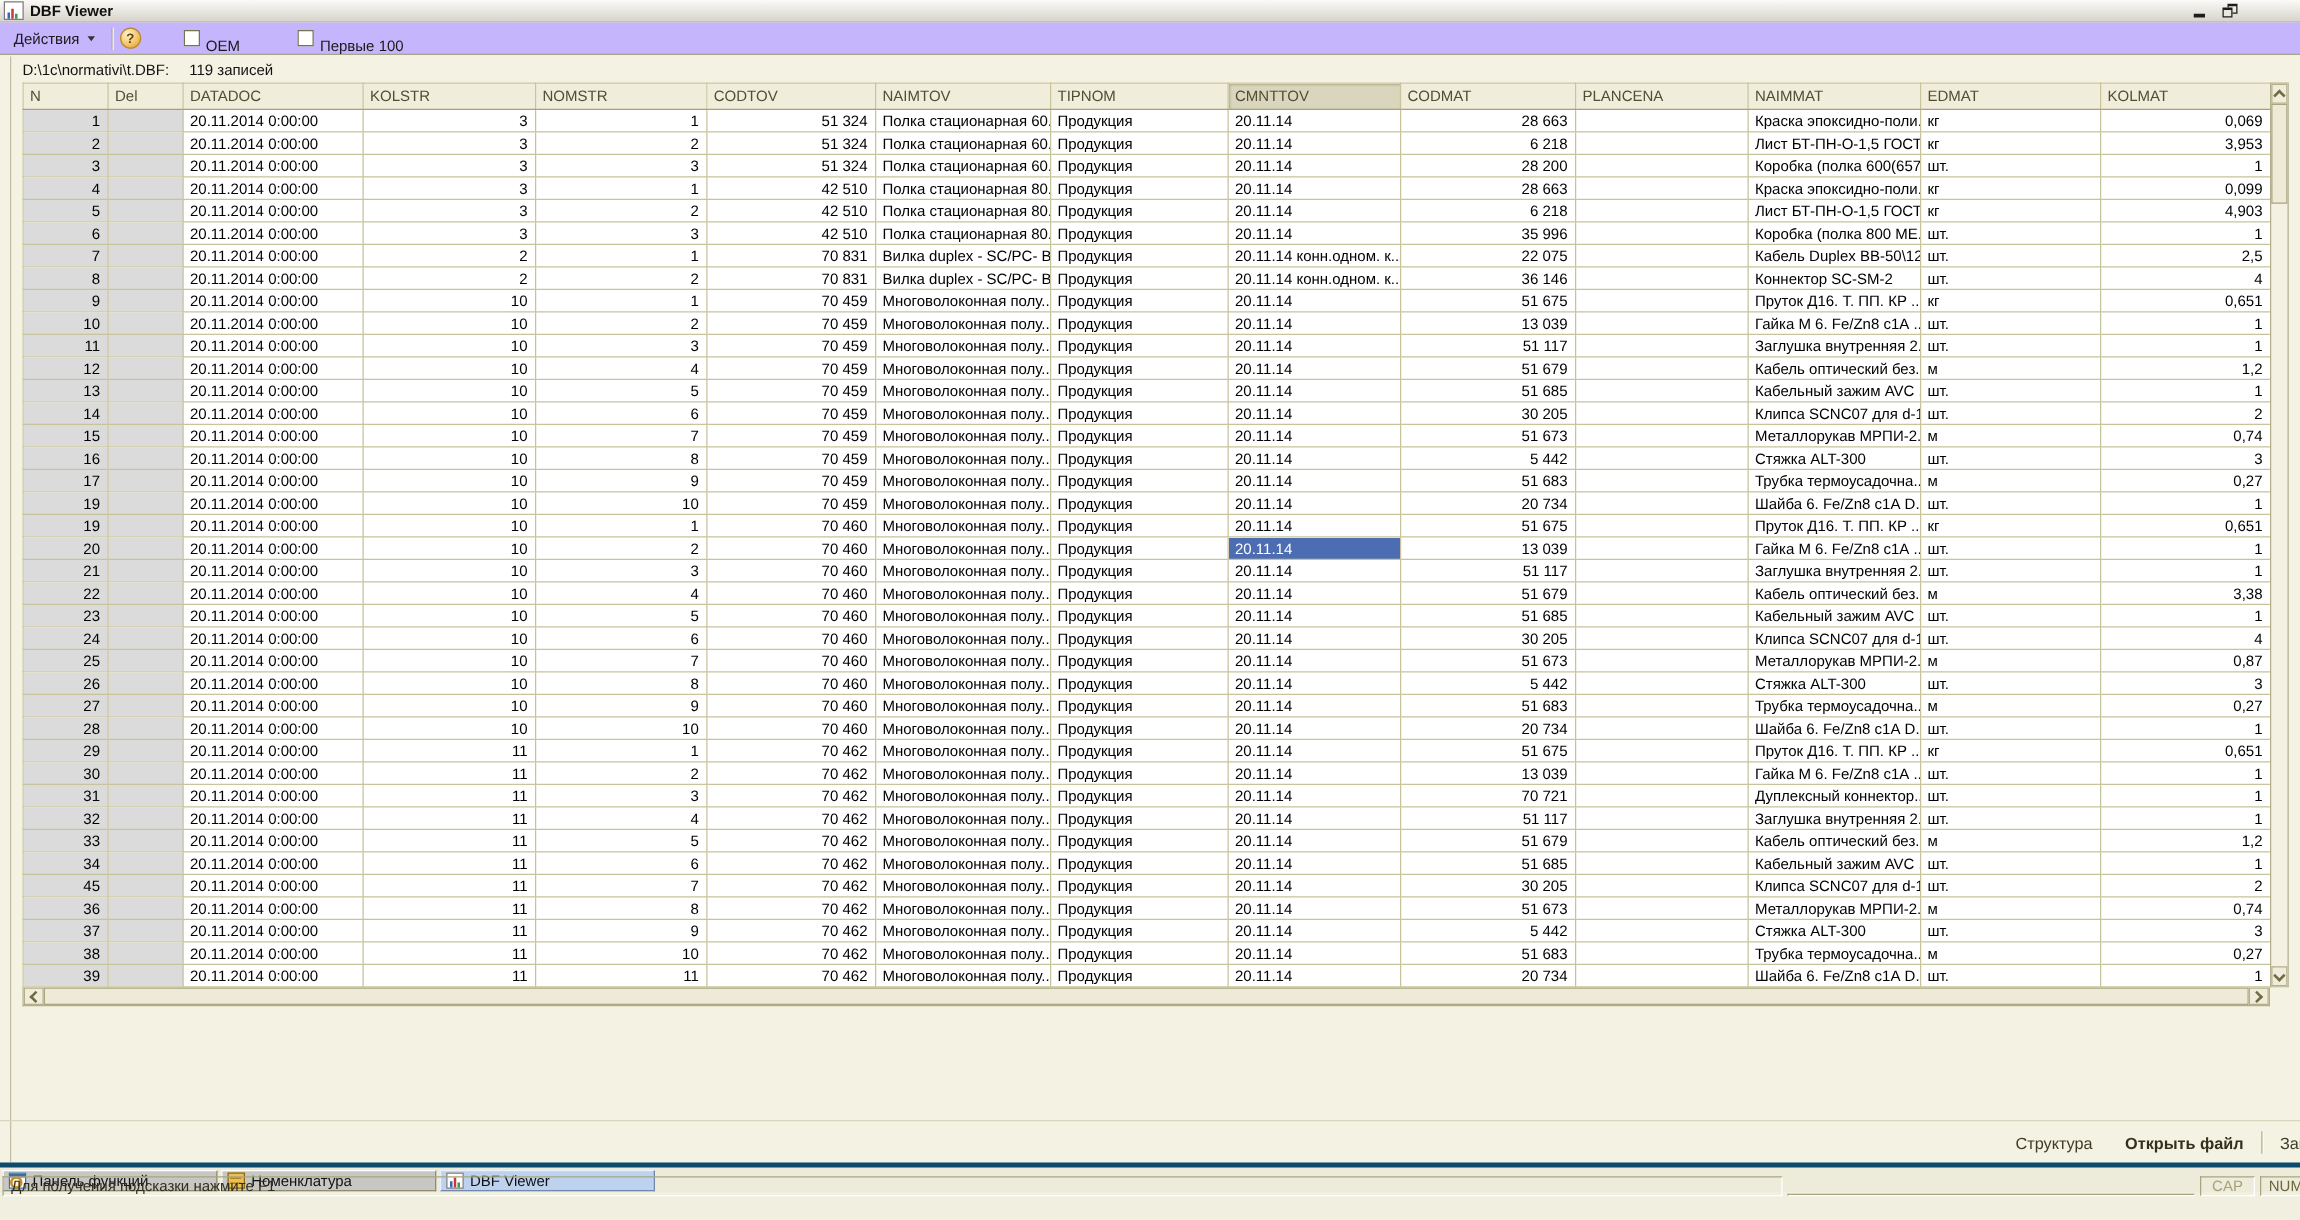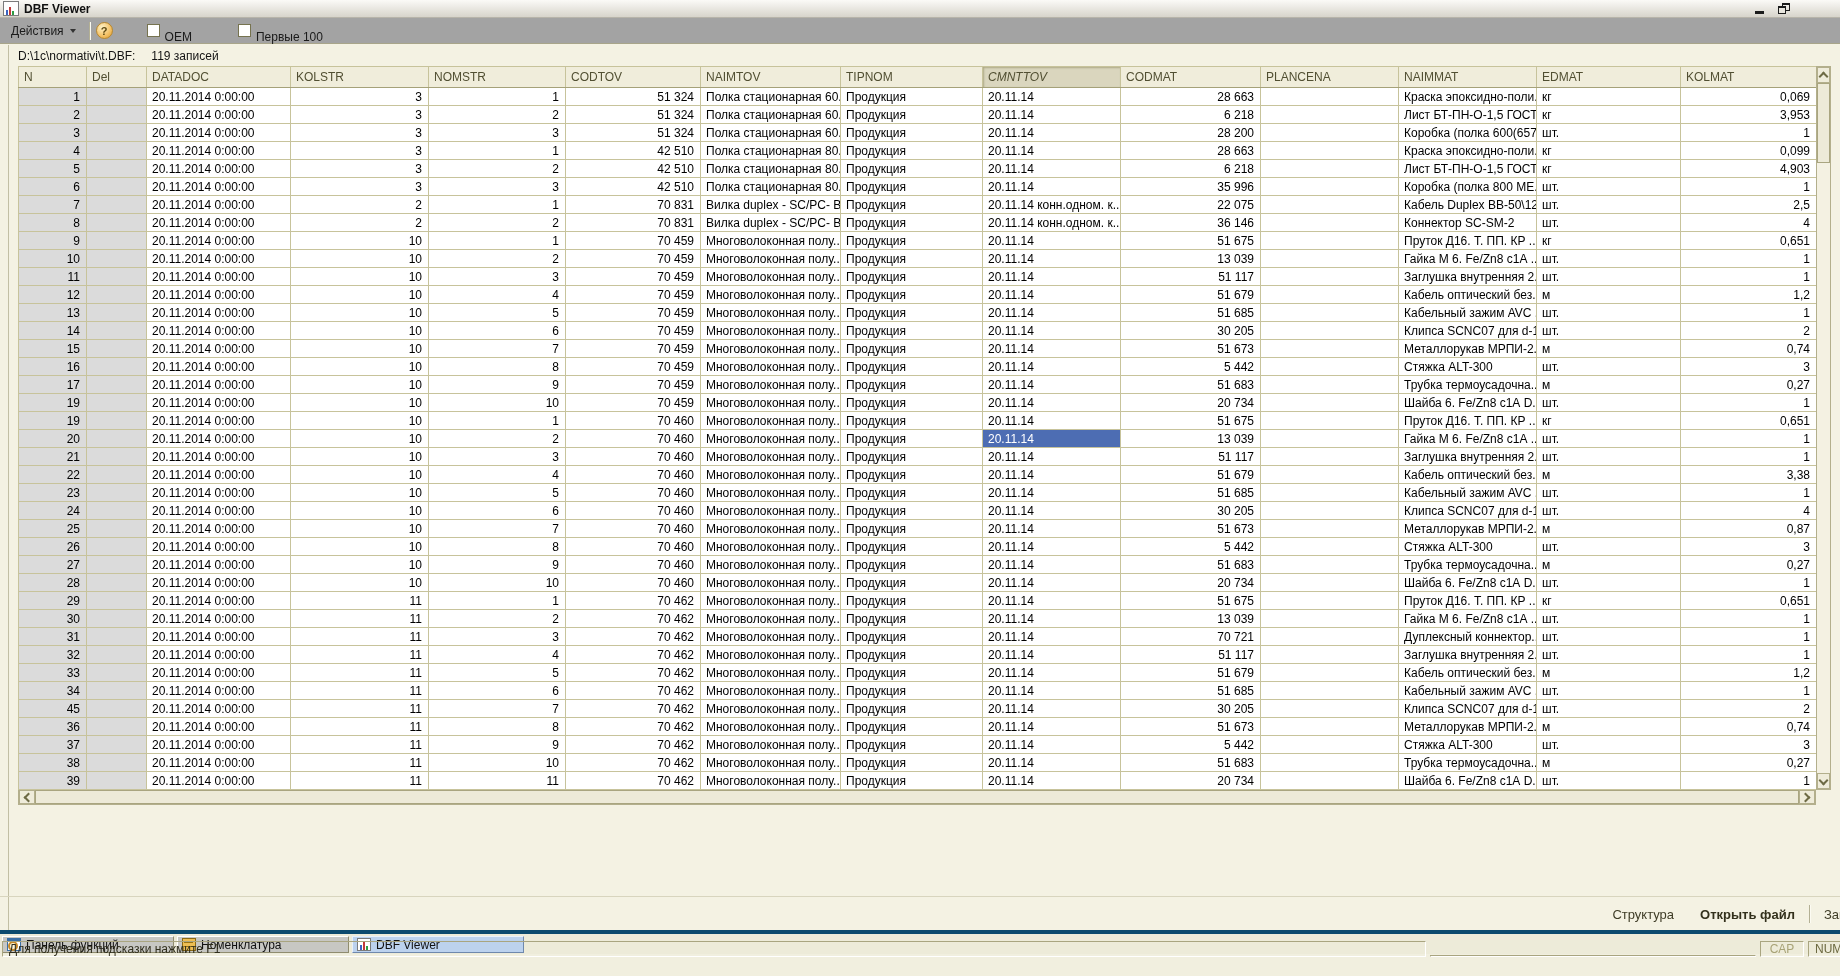--- a/index.html
+++ b/index.html
@@ -25,21 +25,21 @@
     background-repeat:no-repeat;}
   .win-title{font-weight:bold;font-size:12px;margin-left:5px;color:#101010;}
   .win-controls{margin-left:auto;margin-right:50px;display:flex;align-items:center;gap:14px;}
   .min-glyph{width:9px;height:3px;background:#1c1c1c;margin-top:8px;}
   .restore-glyph{position:relative;width:12px;height:11px;}
   .restore-glyph::before{content:"";position:absolute;right:0;top:0;width:6px;height:5px;border:1px solid #1c1c1c;border-top-width:2px;}
   .restore-glyph::after{content:"";position:absolute;left:0;bottom:0;width:6px;height:5px;border:1px solid #1c1c1c;border-top-width:2px;background:#E9E7DF;}
   
   .toolbar{
     position:absolute;left:0;top:18px;right:0;height:26px;box-sizing:border-box;
-    background:#a3a3a3;border-bottom:1px solid #A8A58A;
+    background:#c4b5fd;border-bottom:1px solid #A8A58A;
     display:flex;align-items:center;padding-left:4px;
   }
   .actions-btn{height:20px;display:flex;align-items:center;gap:6px;padding:0 7px;color:#1a1a1a;}
   .caret-down{width:0;height:0;border-left:3.5px solid transparent;border-right:3.5px solid transparent;border-top:4px solid #333;}
   .tb-sep{width:1px;height:18px;background:#B3B094;box-shadow:1px 0 0 #FCFBF2;margin:0 6px;}
   .help-btn{width:17px;height:17px;border-radius:50%;
     background:radial-gradient(circle at 35% 30%,#FFF3C8,#F3C064 60%,#D89A2E);
     border:1px solid #B9882E;color:#5F4A12;font-size:11px;font-weight:bold;
     display:flex;align-items:center;justify-content:center;box-sizing:border-box;}
   .chk-group{display:flex;align-items:center;gap:5px;}
@@ -53,21 +53,21 @@
   .path-label{position:absolute;left:18px;top:4px;color:#131313;}
   .path-records{margin-left:16px;}
   
   .grid-region{position:absolute;left:18px;top:21px;display:grid;grid-template-columns:1798px 15px;grid-template-rows:auto 15px;}
   table.grid{border-collapse:collapse;table-layout:fixed;width:1798px;background:#fff;border:1px solid #A5A179;}
   .grid th,.grid td{border:1px solid #C7C39B;overflow:hidden;white-space:nowrap;box-sizing:border-box;}
   .grid th{
     height:21px;background:#F0EDDB;color:#514F32;font-weight:normal;
     text-align:left;padding:0 5px;border-bottom-color:#A5A179;font-size:12px;
   }
-  .grid th.current{background:#DAD6BE;box-shadow:inset 1px 1px 2px #AEAA85;font-style:italic;}
+  .grid th.current{background:#DAD6BE;box-shadow:inset 1px 1px 2px #AEAA85;}
   .grid td{height:18px;padding:0 5px;font-size:12px;background:#fff;}
   .grid td.right{text-align:right;padding-right:6px;}
   .grid td.left{text-align:left;}
   .grid td.gray{background:#DBDBDB;}
   .grid td.selected{background:#4D6DB3;color:#fff;}
   
   .vscroll{background:#F4F1E2;border:1px solid #B3AF8C;box-sizing:border-box;display:flex;flex-direction:column;align-items:stretch;}
   .hscroll{background:#F4F1E2;border:1px solid #B3AF8C;border-top:none;box-sizing:border-box;display:flex;align-items:stretch;}
   .scroll-arrow{flex:0 0 auto;background:#EFECDA;border:1px solid #B3AF8C;display:flex;align-items:center;justify-content:center;box-sizing:border-box;}
   .vscroll .scroll-arrow{height:16px;}

